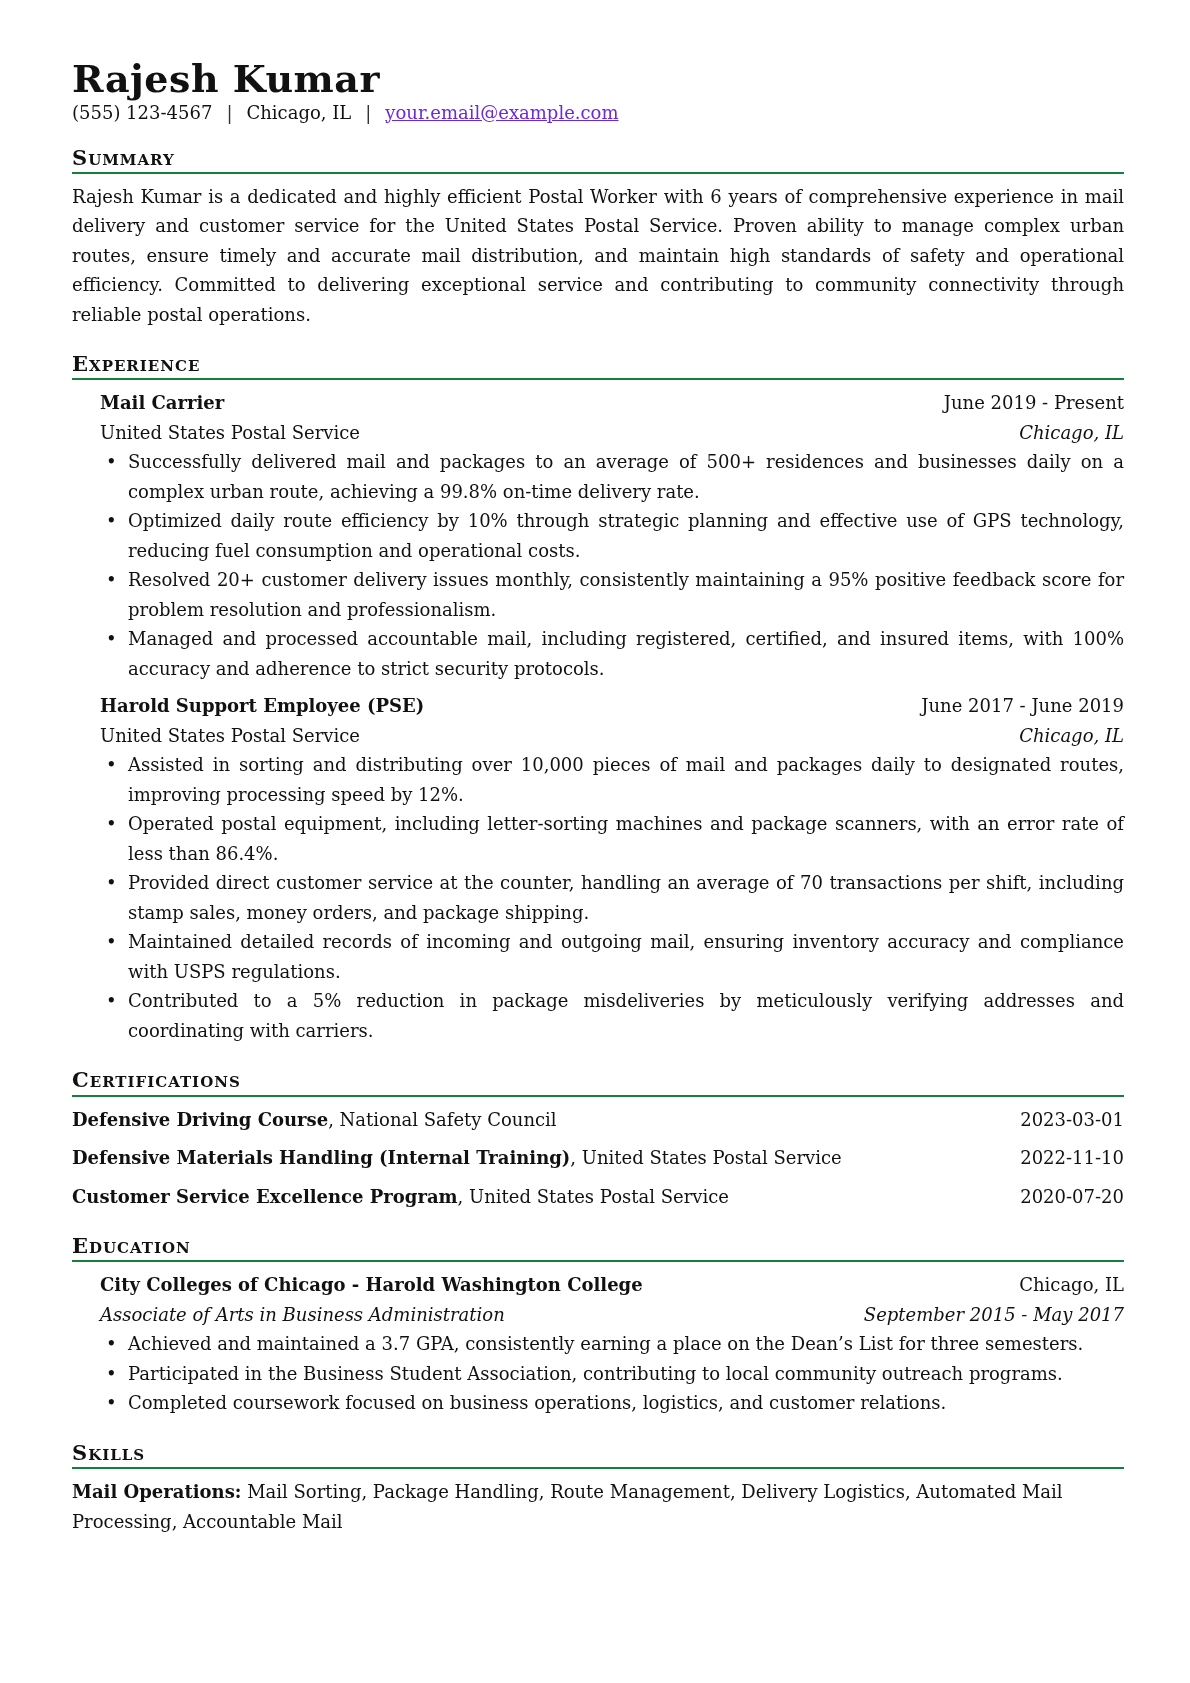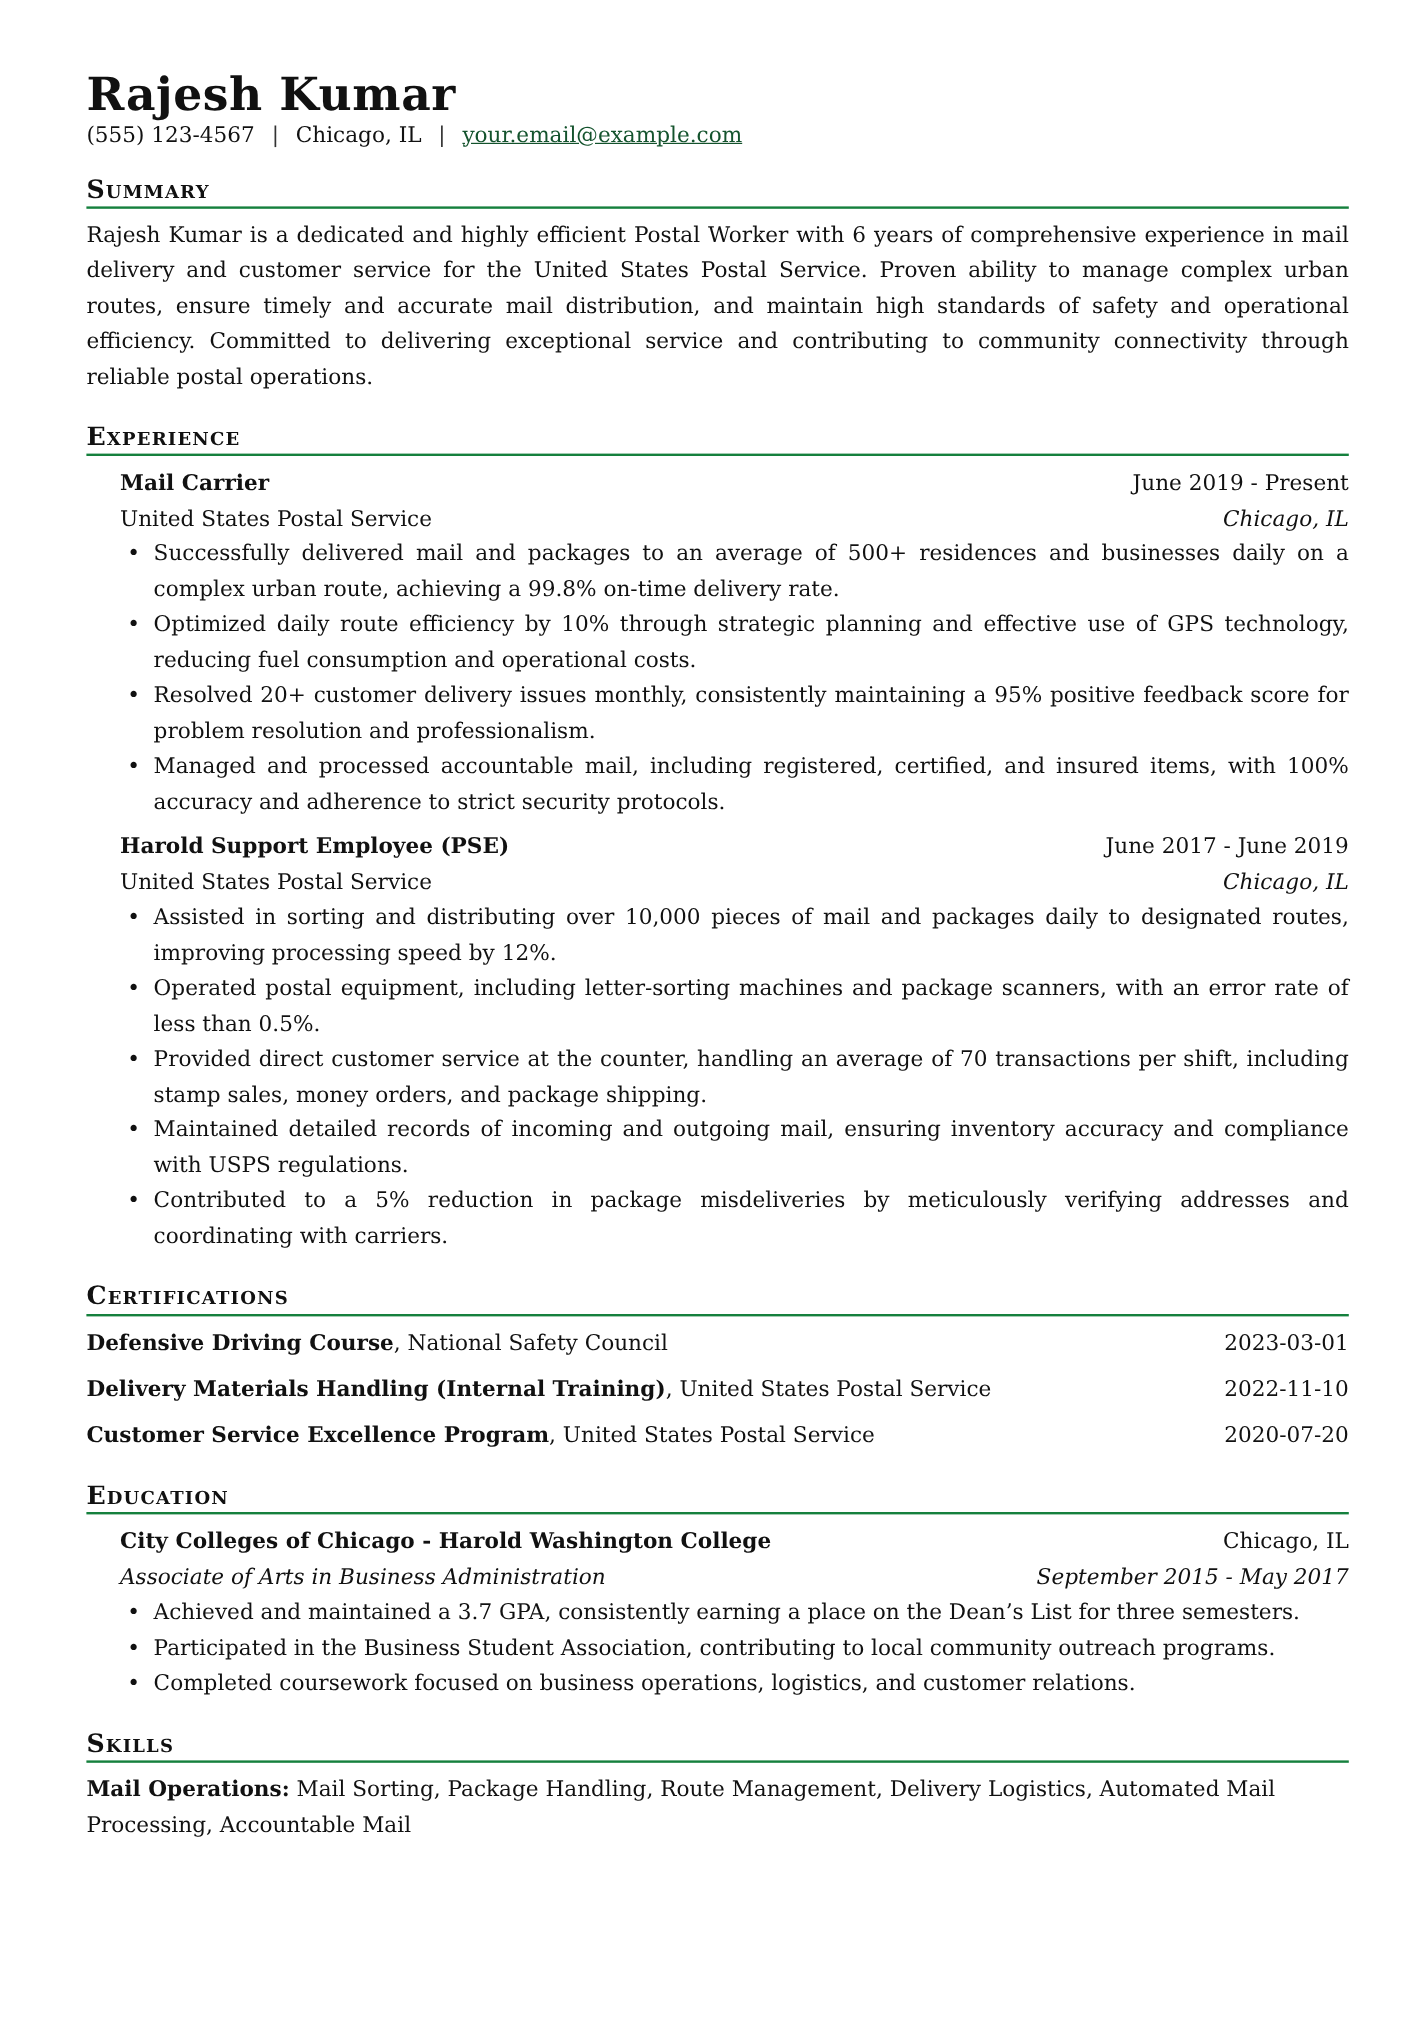--- a/index.html
+++ b/index.html
@@ -1,21 +1,21 @@
 <!DOCTYPE html>
 <html><head>
 <meta charset="utf-8">
 <style>
   html, body { margin: 0; padding: 0; background: #ffffff; }
   body { width: 1190px; height: 1683px; position: relative; font-family: "DejaVu Serif", "Liberation Serif", serif; color: #111; }
   .page { position: absolute; left: 72px; top: 56px; width: 1052px; }
   .name { font-size: 38px; font-weight: bold; margin: 0; line-height: 1.2; letter-spacing: 0.5px; }
   .contact { font-size: 18px; margin-top: 0; display: flex; align-items: center; gap: 14px; }
   .contact .sep { color: #333; }
-  .contact a { color: #14532d; text-decoration: underline; }
+  .contact a { color: #6d28d9; text-decoration: underline; }
   .sec-title { font-size: 21px; font-weight: bold; font-variant: small-caps; letter-spacing: 1px; margin: 0; padding-bottom: 2px; border-bottom: 2px solid #15803d; line-height: 1.2; }
   .section { margin-top: 22px; }
   .section:first-of-type { margin-top: 24px; }
   .summary { font-size: 18px; line-height: 29.5px; margin: 8px 0 0 0; text-align: justify; }
   .entry { margin-top: 8px; margin-left: 28px; }
   .row { display: flex; justify-content: space-between; font-size: 18px; line-height: 29.5px; }
   .bold { font-weight: bold; }
   .ital { font-style: italic; }
   ul.bullets { margin: 0; padding: 0 0 0 28px; list-style: none; }
   ul.bullets li { position: relative; font-size: 18px; line-height: 29.5px; text-align: justify; }
@@ -66,37 +66,37 @@
       <div class="row">
         <span class="bold">Harold Support Employee (PSE)</span>
         <span>June 2017 - June 2019</span>
       </div>
       <div class="row">
         <span>United States Postal Service</span>
         <span class="ital">Chicago, IL</span>
       </div>
       <ul class="bullets">
         <li>Assisted in sorting and distributing over 10,000 pieces of mail and packages daily to designated routes, improving processing speed by 12%.</li>
-        <li>Operated postal equipment, including letter-sorting machines and package scanners, with an error rate of less than 0.5%.</li>
+        <li>Operated postal equipment, including letter-sorting machines and package scanners, with an error rate of less than 86.4%.</li>
         <li>Provided direct customer service at the counter, handling an average of 70 transactions per shift, including stamp sales, money orders, and package shipping.</li>
         <li>Maintained detailed records of incoming and outgoing mail, ensuring inventory accuracy and compliance with USPS regulations.</li>
         <li>Contributed to a 5% reduction in package misdeliveries by meticulously verifying addresses and coordinating with carriers.</li>
       </ul>
     </div>
   </div>
 
   <div class="section">
     <h2 class="sec-title">Certifications</h2>
     <div>
       <div class="cert-row">
         <span><span class="bold">Defensive Driving Course</span><span>, National Safety Council</span></span>
         <span>2023-03-01</span>
       </div>
       <div class="cert-row">
-        <span><span class="bold">Delivery Materials Handling (Internal Training)</span><span>, United States Postal Service</span></span>
+        <span><span class="bold">Defensive Materials Handling (Internal Training)</span><span>, United States Postal Service</span></span>
         <span>2022-11-10</span>
       </div>
       <div class="cert-row">
         <span><span class="bold">Customer Service Excellence Program</span><span>, United States Postal Service</span></span>
         <span>2020-07-20</span>
       </div>
     </div>
   </div>
 
   <div class="section">

